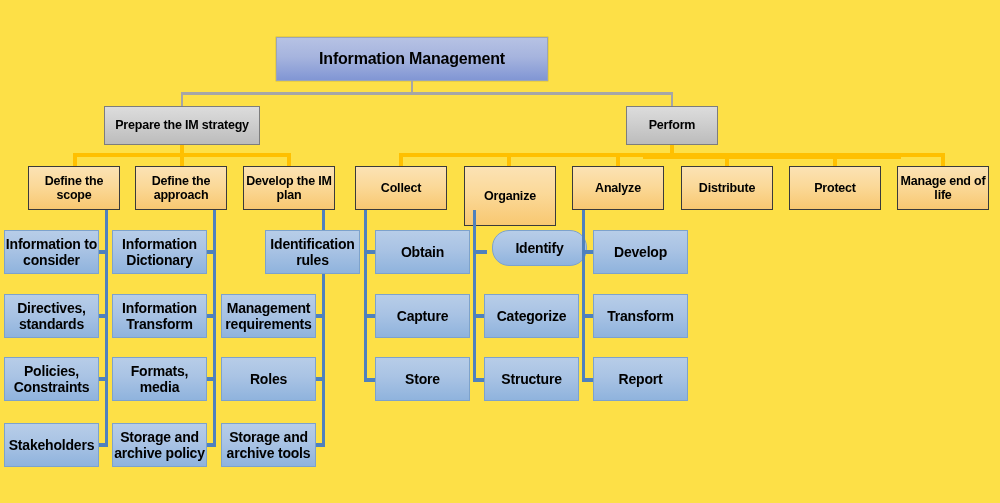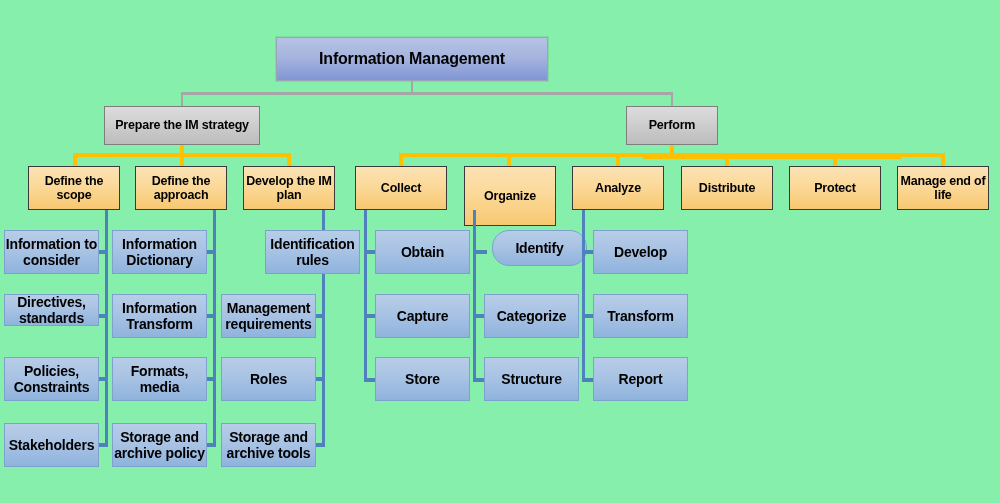--- a/index.html
+++ b/index.html
@@ -1,19 +1,19 @@
 <!DOCTYPE html>
 <html><head>
 <meta charset="utf-8">
 <style>
   html,body{margin:0;padding:0;background:#000;}
   #stage{
     position:relative;
     width:1000px;height:503px;
-    background:#86efac;
+    background:#fde047;
     overflow:hidden;
     font-family:"Liberation Sans", sans-serif;
   }
 
   
   .box{
     position:absolute;
     box-sizing:border-box;
     display:flex;
     align-items:center;
@@ -108,21 +108,21 @@
   <div class="box orange" style="left:789px;top:166px;width:92px;height:44px;">Protect</div>
   <div class="box orange" style="left:897px;top:166px;width:92px;height:44px;">Manage end of life</div>
 
   <div class="conn blue-l" style="left:105px;top:210px;width:3px;height:237px;"></div>
   <div class="conn blue-l" style="left:97px;top:250px;width:11px;height:4px;"></div>
   <div class="conn blue-l" style="left:97px;top:314px;width:11px;height:4px;"></div>
   <div class="conn blue-l" style="left:97px;top:377px;width:11px;height:4px;"></div>
   <div class="conn blue-l" style="left:97px;top:443px;width:11px;height:4px;"></div>
 
   <div class="box blue" style="left:4px;top:230px;width:95px;height:44px;">Information to consider</div>
-  <div class="box blue" style="left:4px;top:294px;width:95px;height:32px;">Directives, standards</div>
+  <div class="box blue" style="left:4px;top:294px;width:95px;height:44px;">Directives, standards</div>
   <div class="box blue" style="left:4px;top:357px;width:95px;height:44px;">Policies, Constraints</div>
   <div class="box blue" style="left:4px;top:423px;width:95px;height:44px;">Stakeholders</div>
 
   <div class="conn blue-l" style="left:213px;top:210px;width:3px;height:237px;"></div>
   <div class="conn blue-l" style="left:205px;top:250px;width:11px;height:4px;"></div>
   <div class="conn blue-l" style="left:205px;top:314px;width:11px;height:4px;"></div>
   <div class="conn blue-l" style="left:205px;top:377px;width:11px;height:4px;"></div>
   <div class="conn blue-l" style="left:205px;top:443px;width:11px;height:4px;"></div>
 
   <div class="box blue" style="left:112px;top:230px;width:95px;height:44px;">Information Dictionary</div>

